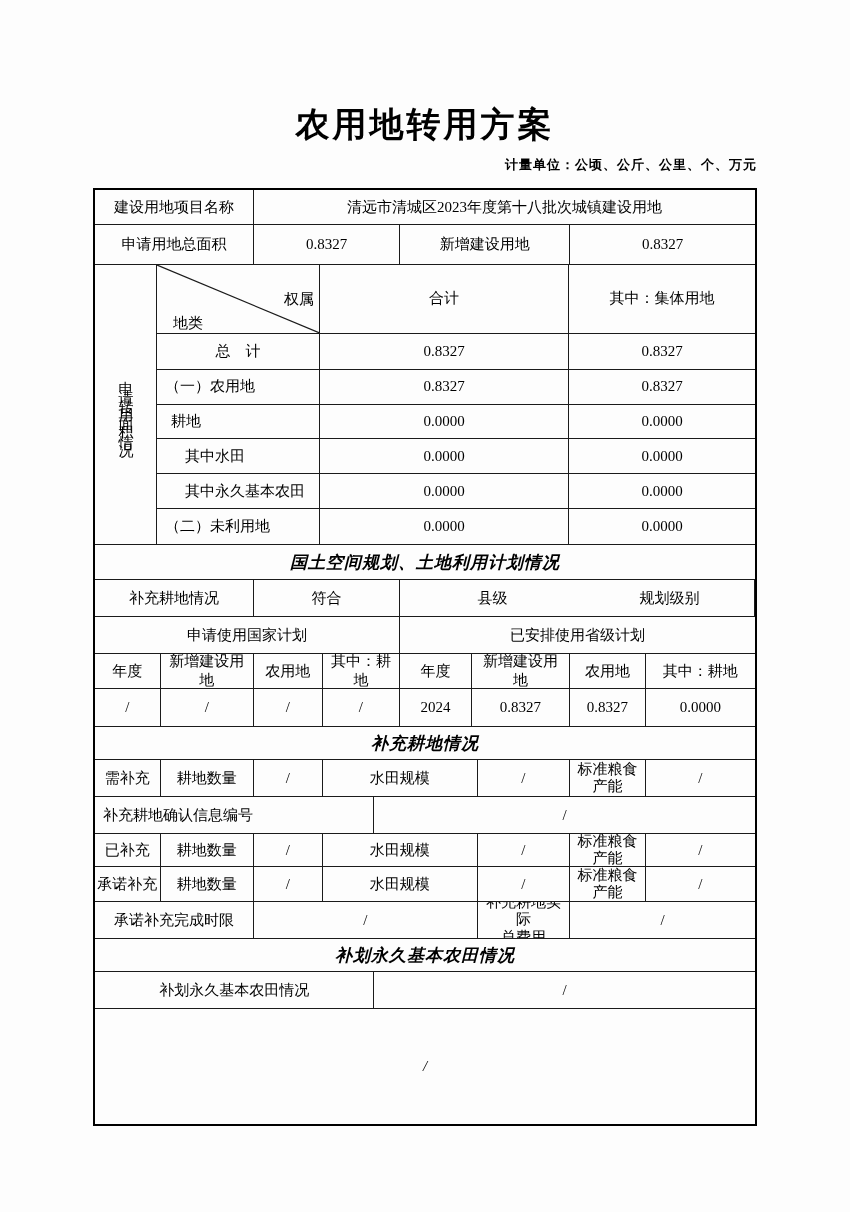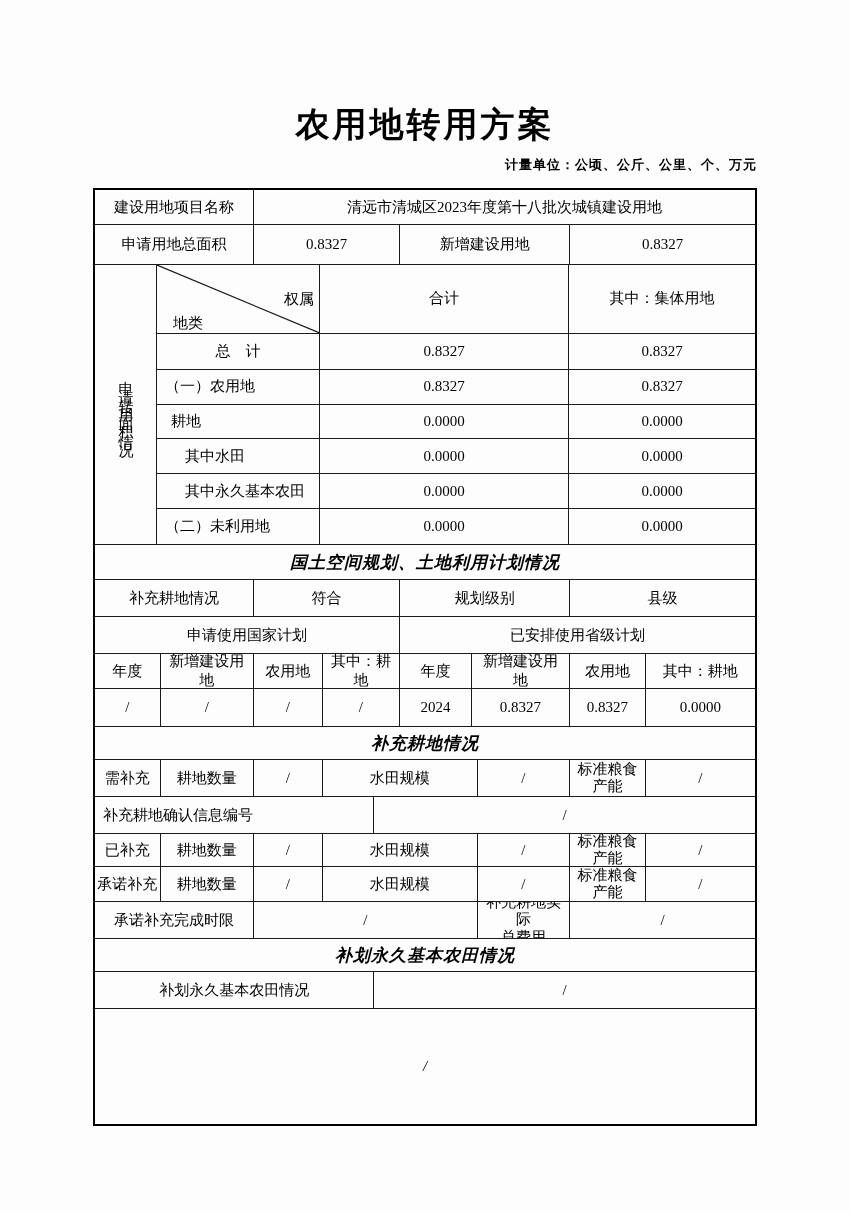--- a/index.html
+++ b/index.html
@@ -150,22 +150,22 @@
       </div>
     </div>
 
     <div class="row h35">
       <div class="c wfull end sechead">国土空间规划、土地利用计划情况</div>
     </div>
 
     <div class="row h37">
       <div class="c w160">补充耕地情况</div>
       <div class="c w147">符合</div>
+      <div class="c w186 end">县级</div>
       <div class="c w171">规划级别</div>
-      <div class="c w186 end">县级</div>
     </div>
 
     <div class="row h37">
       <div class="c w307">申请使用国家计划</div>
       <div class="c w357 end">已安排使用省级计划</div>
     </div>
 
     <div class="row h35">
       <div class="c w66">年度</div>
       <div class="c w94">新增建设用地</div>

